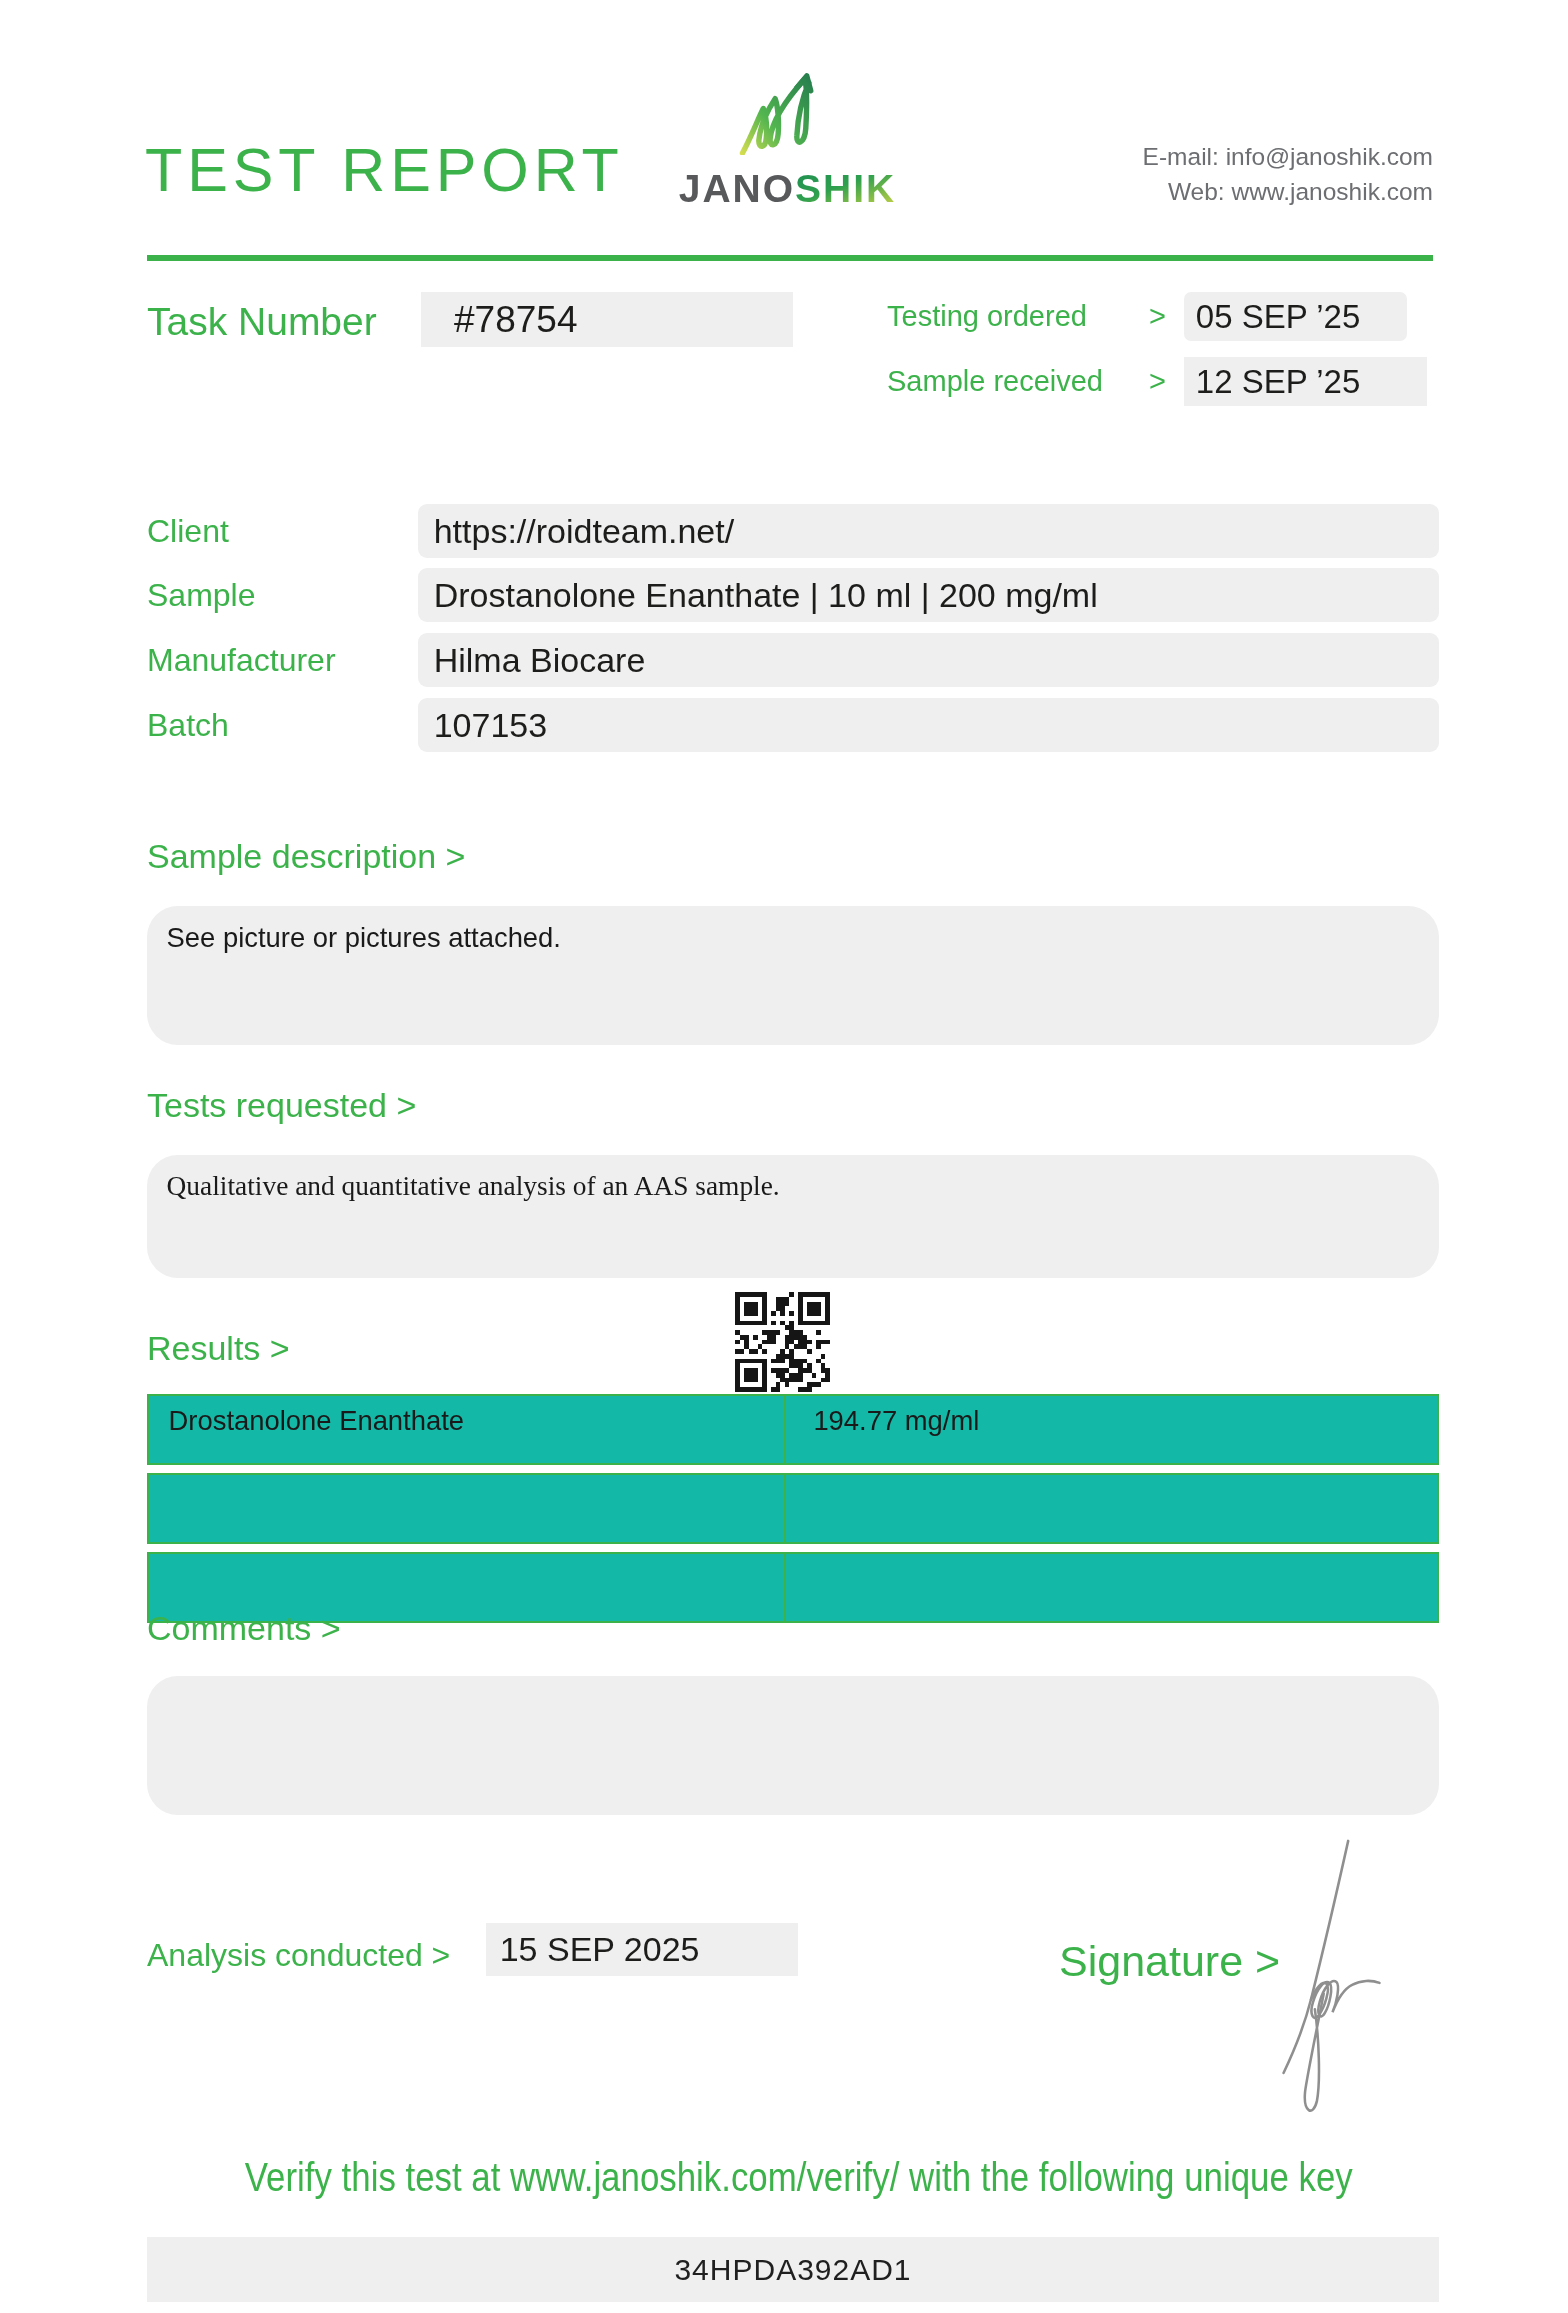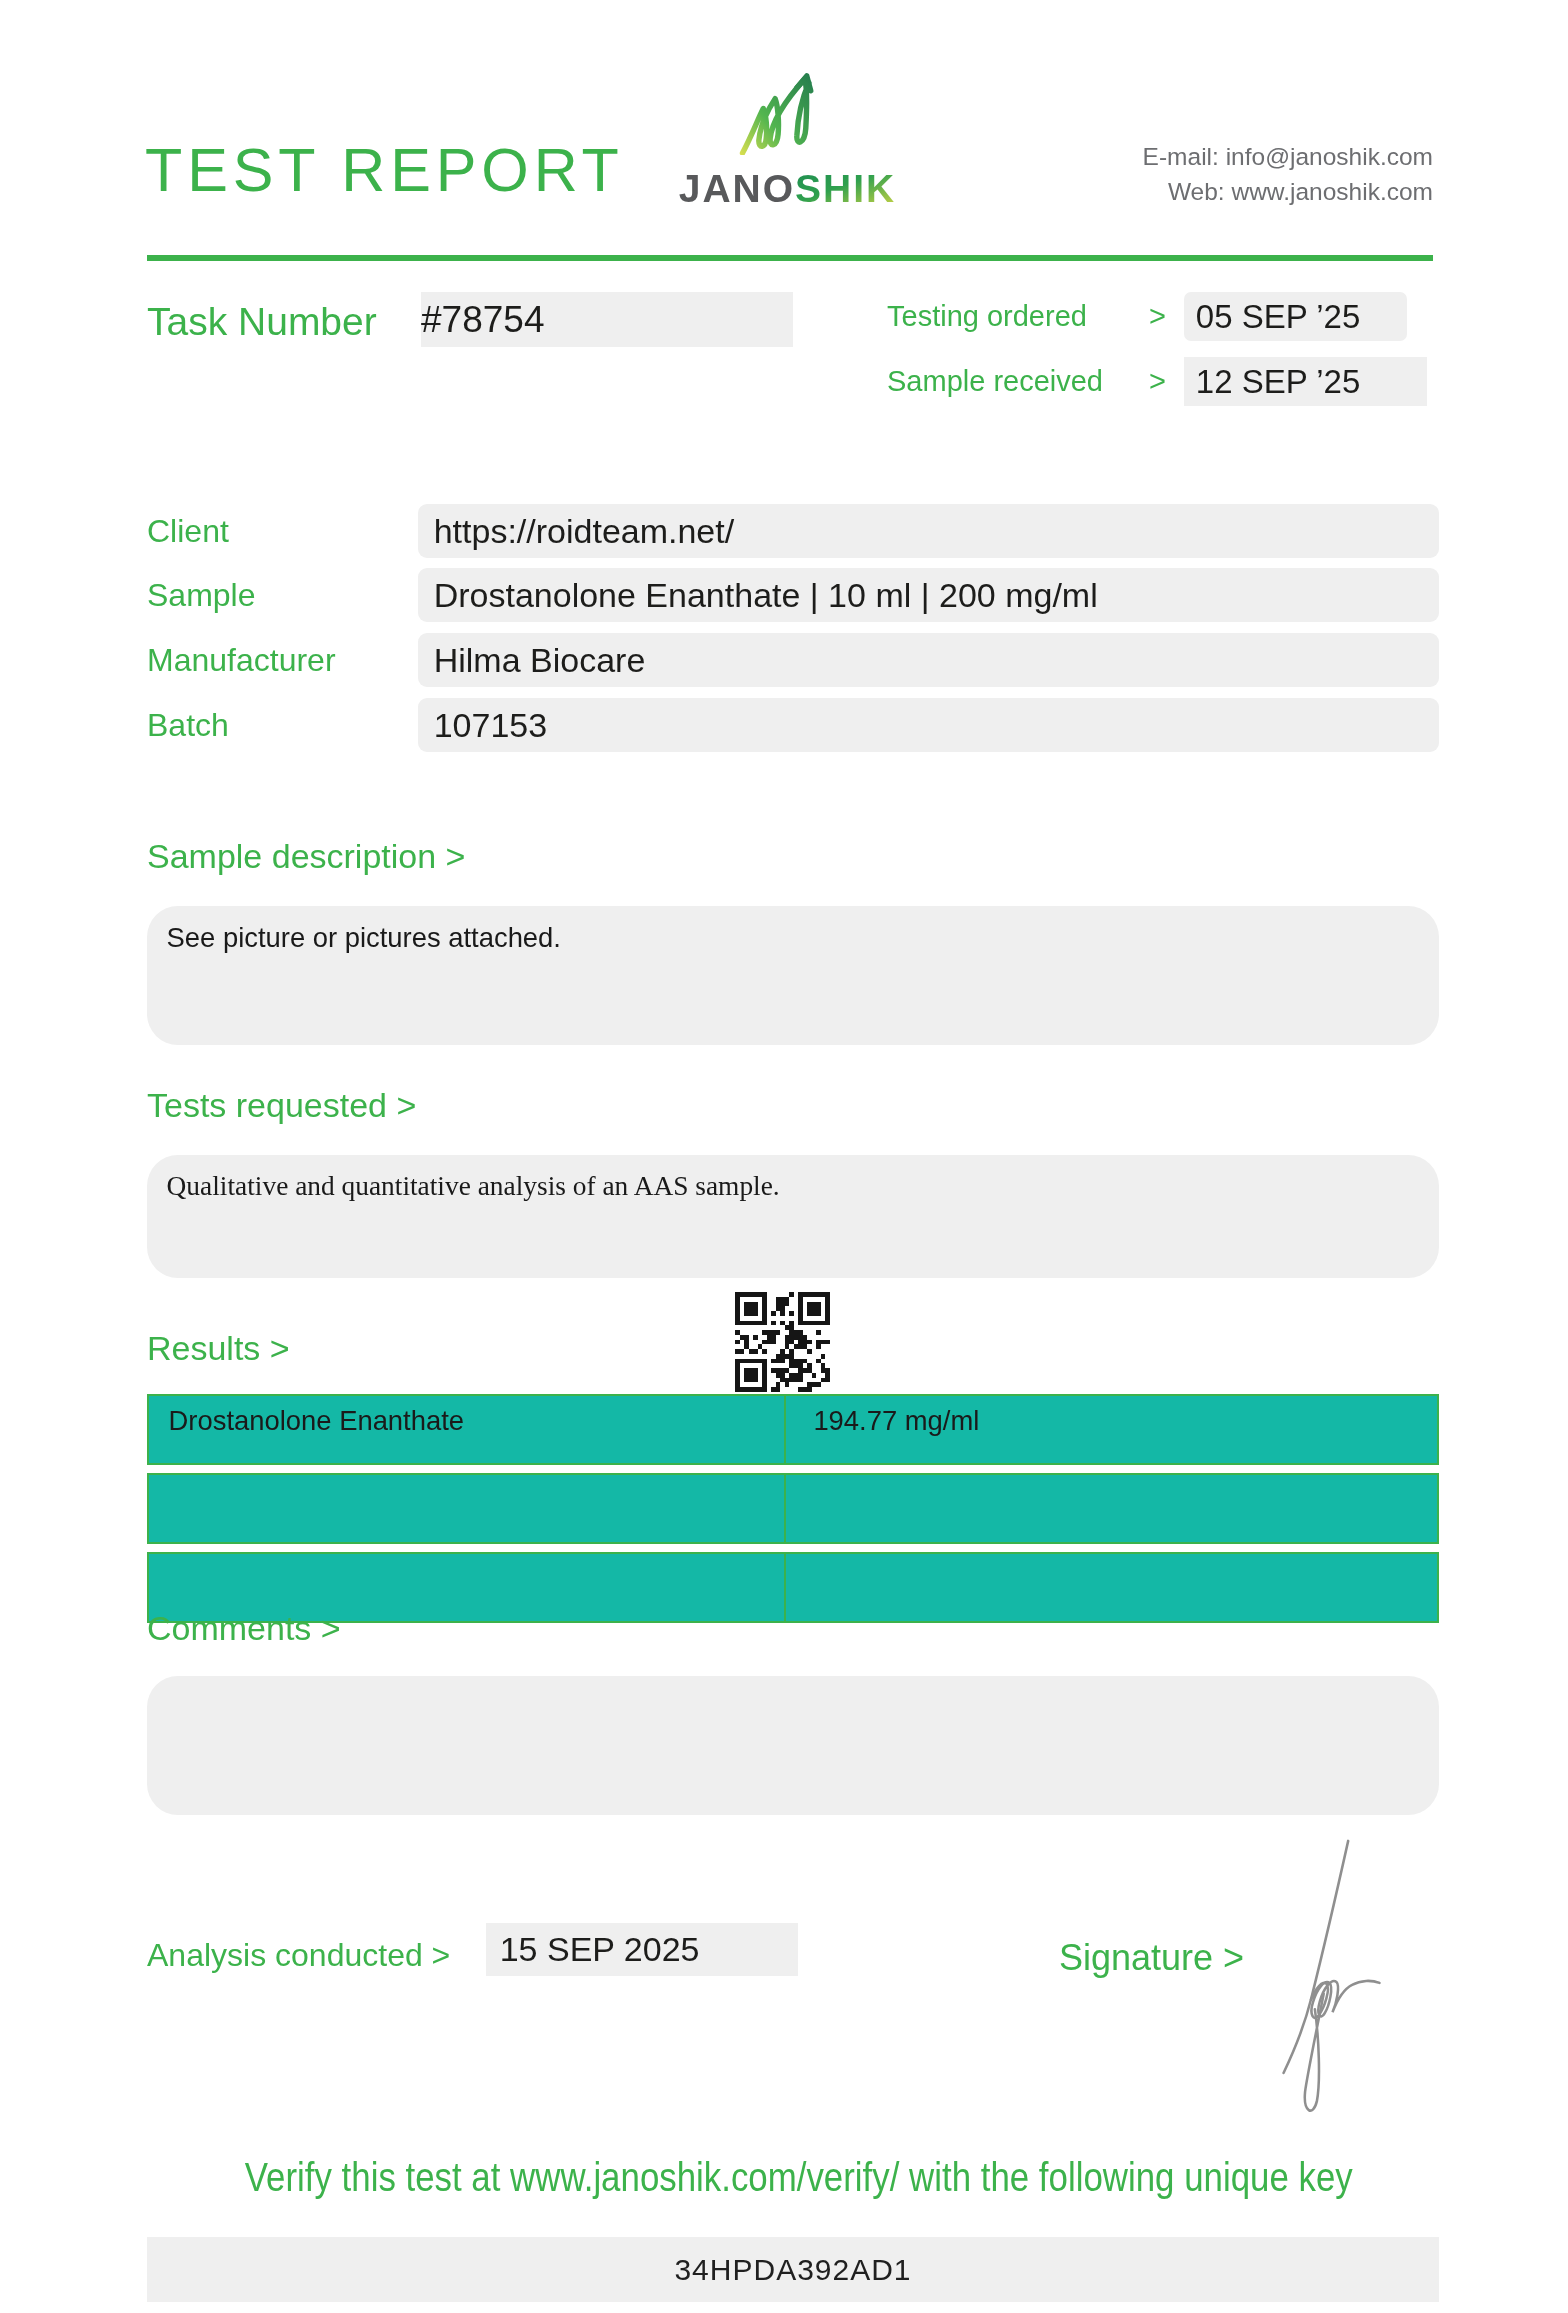--- a/index.html
+++ b/index.html
@@ -18,21 +18,21 @@
   .title{left:145px;top:135px;font-size:61px;letter-spacing:4.9px;color:var(--green);font-weight:400;white-space:nowrap;}
   .logo-icon{left:737px;top:71px;width:100px;height:84px;}
   .brand{left:670px;top:167px;width:235px;text-align:center;font-size:39px;font-weight:700;letter-spacing:2px;white-space:nowrap;}
   .brand .jano{color:#58595b;}
   .brand .shik{color:#2fa04e;background:linear-gradient(160deg,#1d8c52 0%,#2fa04e 45%,#a8c845 85%,#d8d94c 100%);-webkit-background-clip:text;background-clip:text;-webkit-text-fill-color:transparent;}
   .contact{right:135px;top:139px;text-align:right;font-size:24.5px;color:var(--gray-text);line-height:35px;white-space:nowrap;}
   .rule{left:147px;top:255px;width:1286px;height:5.9px;background:var(--green);}
 
   
   .task-label{left:147px;top:300px;font-size:39px;color:var(--green);white-space:nowrap;}
-  .task-box{left:421px;top:292px;width:372px;height:55px;background:var(--box);font-size:37px;line-height:55px;padding-left:0;color:var(--dark);}
+  .task-box{left:421px;top:292px;width:372px;height:55px;background:var(--box);font-size:37px;line-height:55px;padding-left:33px;color:var(--dark);}
   .ord-label{left:887px;top:300px;font-size:29px;color:var(--green);white-space:nowrap;}
   .ord-chev{left:1149px;top:300px;font-size:29px;color:var(--green);}
   .ord-box{left:1184px;top:292px;width:223px;height:49px;background:var(--box);font-size:33px;line-height:49px;padding-left:11.8px;color:var(--dark);white-space:nowrap;border-radius:7px;}
   .rec-label{left:887px;top:365px;font-size:29px;color:var(--green);white-space:nowrap;}
   .rec-chev{left:1149px;top:365px;font-size:29px;color:var(--green);}
   .rec-box{left:1184px;top:357px;width:243px;height:49px;background:var(--box);font-size:33px;line-height:49px;padding-left:11.8px;color:var(--dark);white-space:nowrap;}
 
   
   .detail-row{left:0;width:1568px;height:54px;}
   .detail-label{position:absolute;left:147px;top:0;height:54px;line-height:54px;font-size:32px;color:var(--green);white-space:nowrap;}
@@ -47,21 +47,21 @@
 
   
   .rtable{left:147px;top:1394px;width:1292px;}
   .trow{display:flex;height:71px;border:2.9px solid var(--green);margin-bottom:7.8px;background:#14b8a6;}
   .tcell-a{width:637px;border-right:2.9px solid var(--green);font-size:27.4px;line-height:49px;padding-left:19.6px;color:#1a1a1a;white-space:nowrap;overflow:hidden;}
   .tcell-r{flex:1;font-size:27.4px;line-height:49px;padding-left:27.4px;color:#1a1a1a;white-space:nowrap;overflow:hidden;}
 
   
   .analysis-label{left:147px;top:1937px;font-size:32px;color:var(--green);white-space:nowrap;}
   .analysis-box{left:486px;top:1923px;width:312px;height:53px;background:var(--box);font-size:34px;line-height:53px;padding-left:13.7px;color:var(--dark);white-space:nowrap;}
-  .sig-label{left:1059px;top:1937px;font-size:36px;color:var(--green);white-space:nowrap;}
+  .sig-label{left:1059px;top:1937px;font-size:43px;color:var(--green);white-space:nowrap;}
   .sig-svg{left:1262px;top:1831px;width:142px;height:294px;}
 
   .verify{left:147px;top:2154px;width:1292px;text-align:center;color:var(--green);}
   .verify-inner{display:inline-block;font-size:41px;transform:scaleX(.85);transform-origin:center;white-space:nowrap;}
   .key-box{left:147px;top:2237px;width:1292px;height:65px;background:var(--box);text-align:center;font-size:30px;line-height:65px;color:#1f1f1f;letter-spacing:1px;}
 </style>
 </head>
 <body>
 
 <div class="page">

